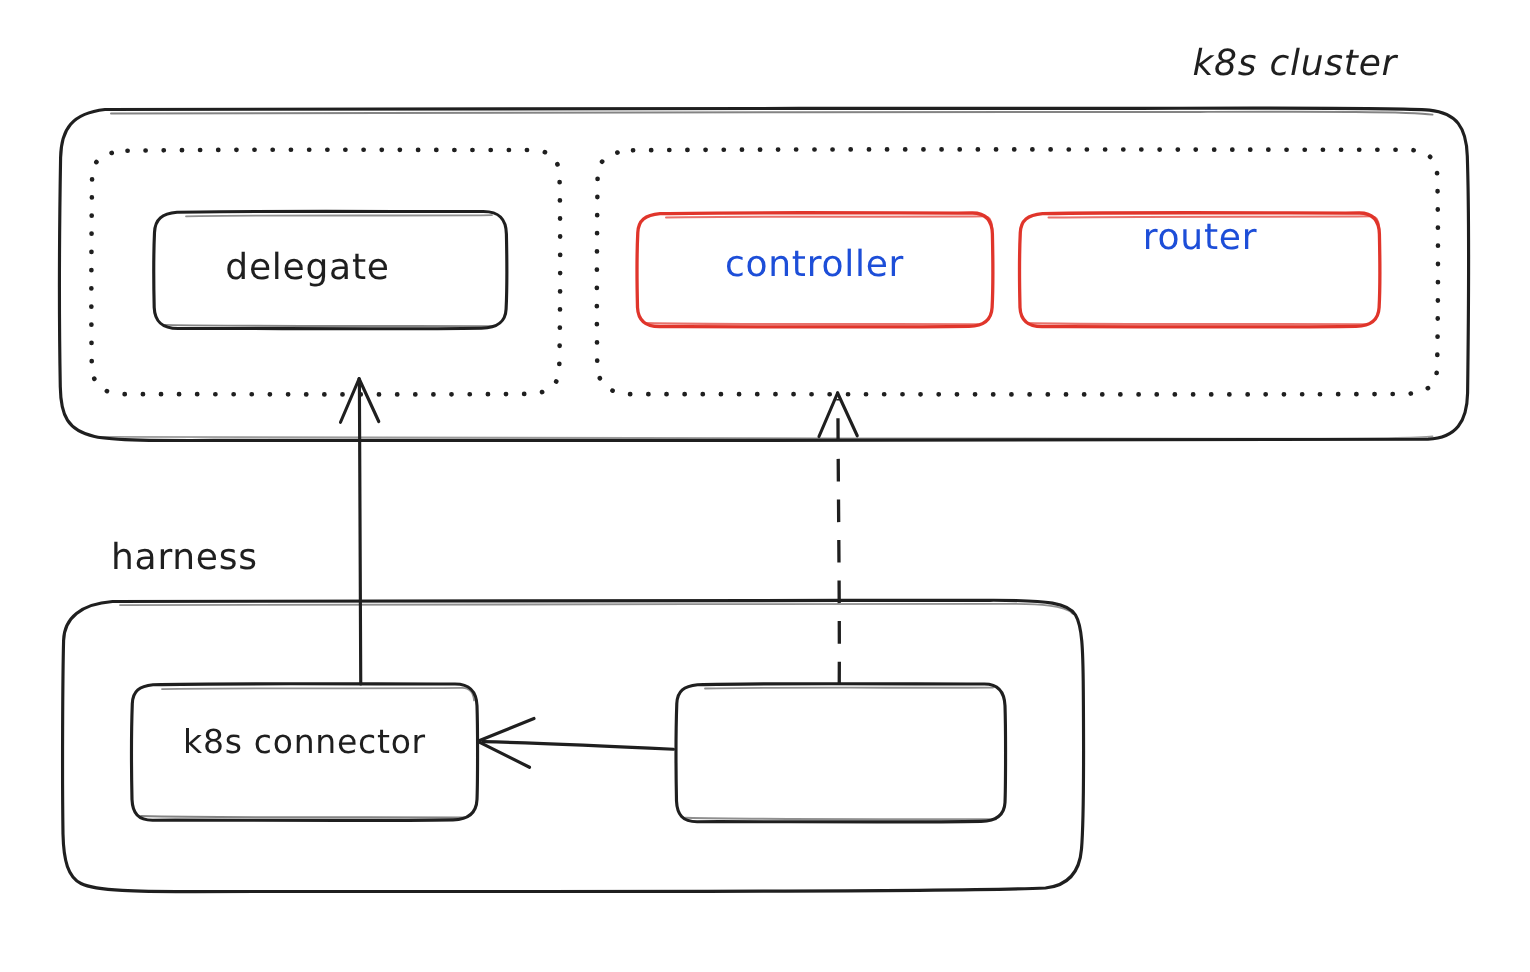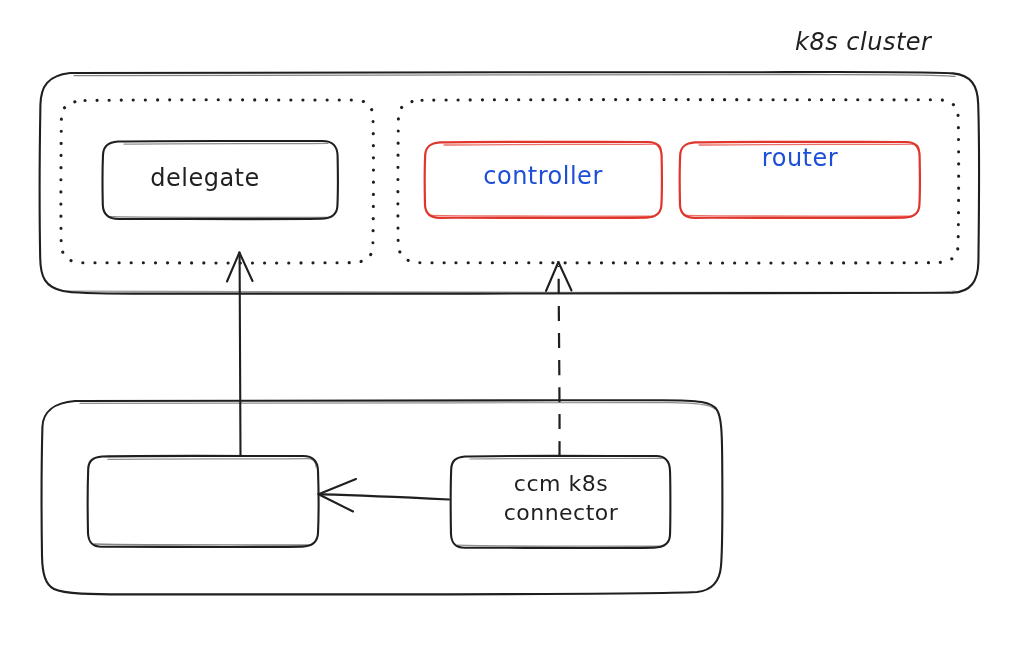--- a/index.html
+++ b/index.html
@@ -196,28 +196,24 @@
     <g>
       <path d="M 449 499.5 C 410 497.6, 360 495.4, 322 494.4" fill="none" stroke="#1f1f1f" stroke-width="2.1" stroke-linecap="round"></path>
       <path d="M 318.5 494.2 L 356 479" fill="none" stroke="#1f1f1f" stroke-width="2.1" stroke-linecap="round"></path>
       <path d="M 318.5 494.2 L 353 511.5" fill="none" stroke="#1f1f1f" stroke-width="2.1" stroke-linecap="round"></path>
     </g>
 
   </svg>
 
   <div class="label" id="cluster-caption">k8s cluster</div>
 
+  <div class="label" id="harness-caption">harness</div>
 
   <div class="label node-label" id="delegate-label">delegate</div>
 
   <div class="label node-label red-text" id="controller-label">controller</div>
 
   <div class="label node-label red-text" id="router-label">router</div>
 
-
-  <div class="label node-label" id="ccmconn-label">
-    <span>
-      <span>ccm k8s</span><br>
-      <span>connector</span>
-    </span>
-  </div>
+  <div class="label node-label" id="k8sconn-label">k8s connector</div>
+
 
 </div>
 
 </body></html>

